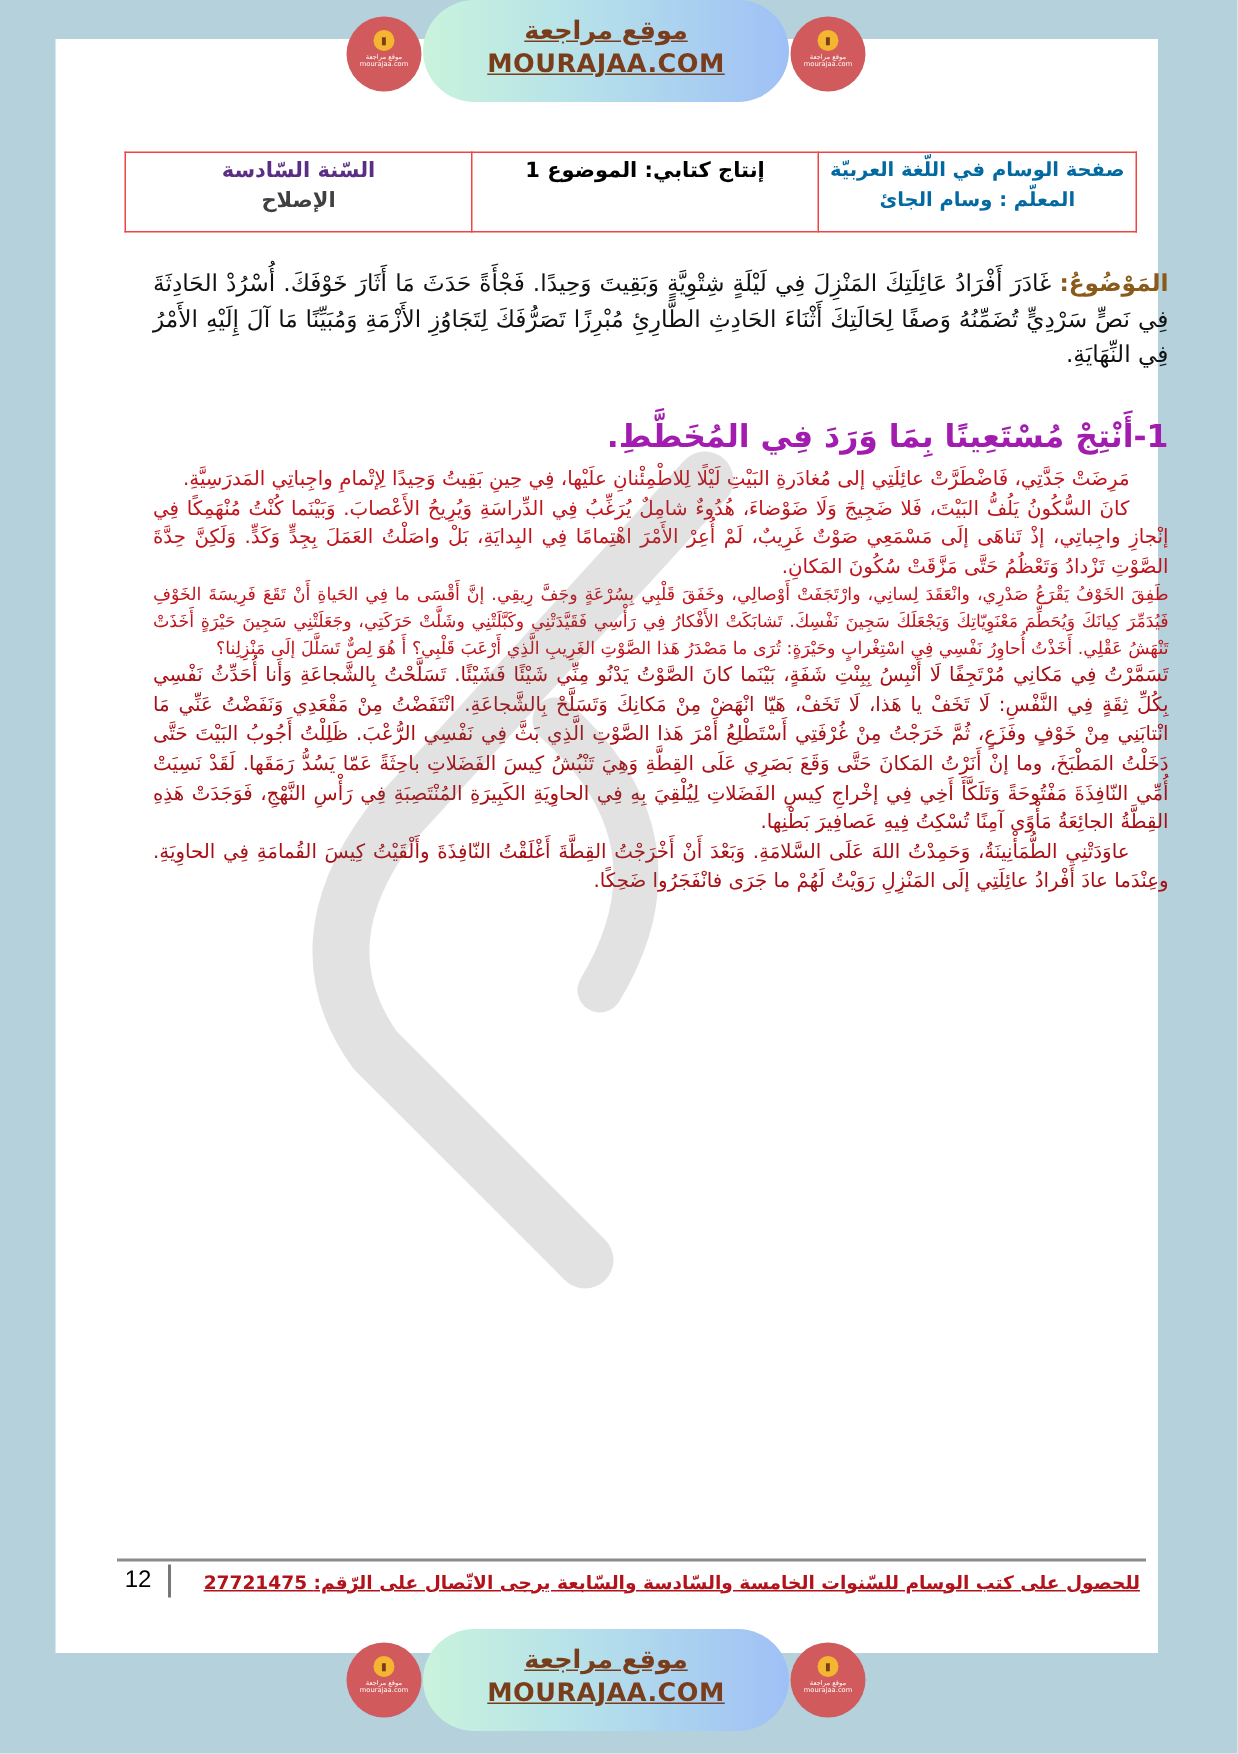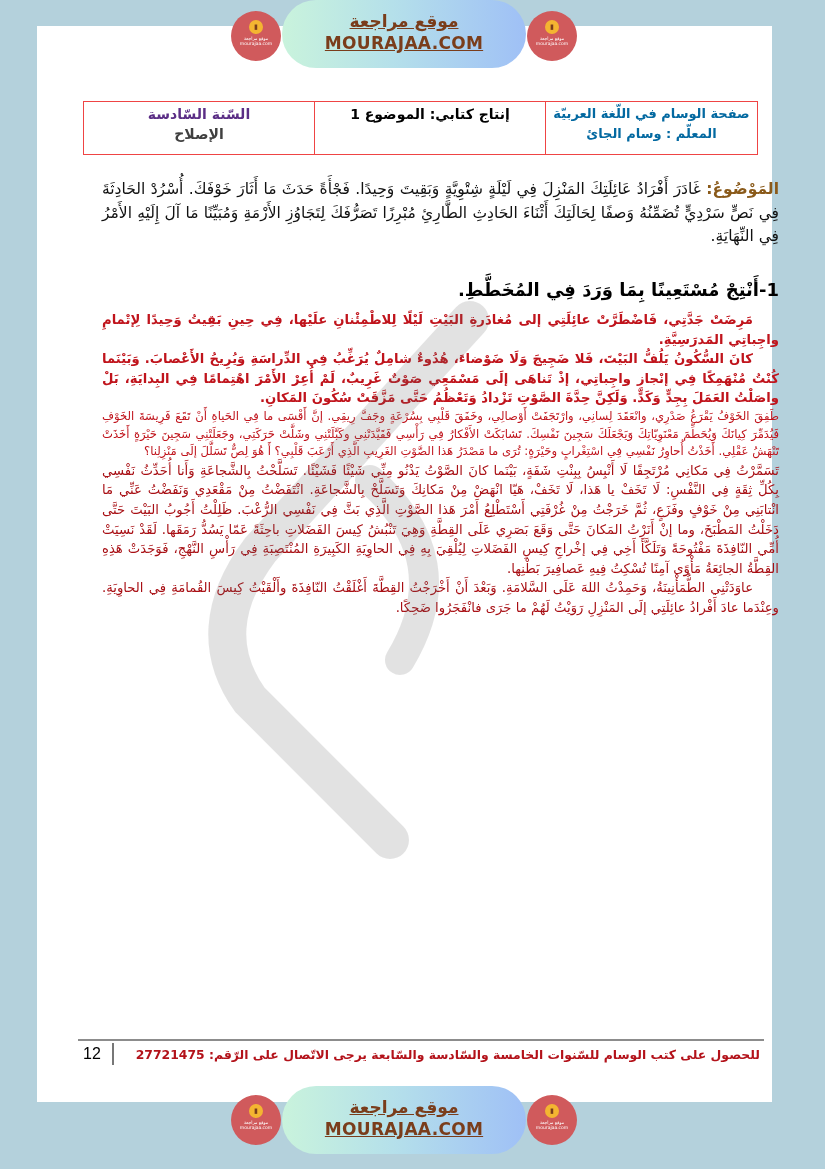--- a/index.html
+++ b/index.html
@@ -48,40 +48,40 @@
   }
   .header-table td { border:1px solid #ef4444; text-align:center; vertical-align:top; padding:2px 4px; }
   .header-table .c1 { width:222px; color:#5b2e86; font-size:14px; line-height:20px; }
   .header-table .c2 { width:222px; color:#000000; font-size:14px; line-height:20px; }
   .header-table .c3 { color:#0369a1; font-size:13px; line-height:20px; }
   .header-table .red { color:#404040; font-size:14px; }
 
   .content { position:absolute; left:82px; right:66px; direction:rtl; text-align:justify;margin-left:20px; }
   .topic { top:178px; width:677px; font-size:15.5px; line-height:23.5px; color:#111; }
   .topic .key { color:#8a5a1a; font-weight:bold; }
-  .task { top:279px; width:677px; font-size:18px; font-weight:bold; color:#000000; }
+  .task { top:279px; width:677px; font-size:21px; font-weight:bold; color:#a21caf; }
   .body-text { top:310px; width:677px; font-size:13.2px; line-height:19.6px; color:#c0141c; }
   .body-text p { margin:0; text-indent:0; }
-  .body-text .ind { text-indent:26px;font-weight:bold; }
+  .body-text .ind { text-indent:26px; }
   .body-text .small { font-size:11.6px; line-height:17.6px; }
   .body-text .dark { color:#a80f14; font-weight:normal; }
 
   .watermark {
     position:absolute; left:140px; top:300px; width:420px; height:560px;
     opacity:0.18; z-index:1; pointer-events:none;
   }
 
   .footer-line {
     position:absolute; left:78px; top:1039px; width:686px; height:2px; background:#8c8c8c;
   }
   .footer {
     position:absolute; left:78px; top:1042px; width:686px; height:24px; direction:rtl;
     display:flex; align-items:center;
   }
-  .footer .note { color:#b3121a; font-weight:bold; font-size:12.4px; flex:1; text-align:right; padding-right:4px; }
+  .footer .note { color:#b3121a; font-weight:bold; font-size:12.4px; flex:1; text-align:right; padding-right:4px;text-decoration:underline; }
   .footer .divider { width:2px; height:22px; background:#777; margin:0 6px; }
   .footer .pg { color:#000000; font-size:16px; width:28px; text-align:center; font-family:"Liberation Sans", sans-serif; }
 </style>
 </head>
 <body>
 
 <div class="page"></div>
 
 <div class="banner top">
   <div class="badge left">

